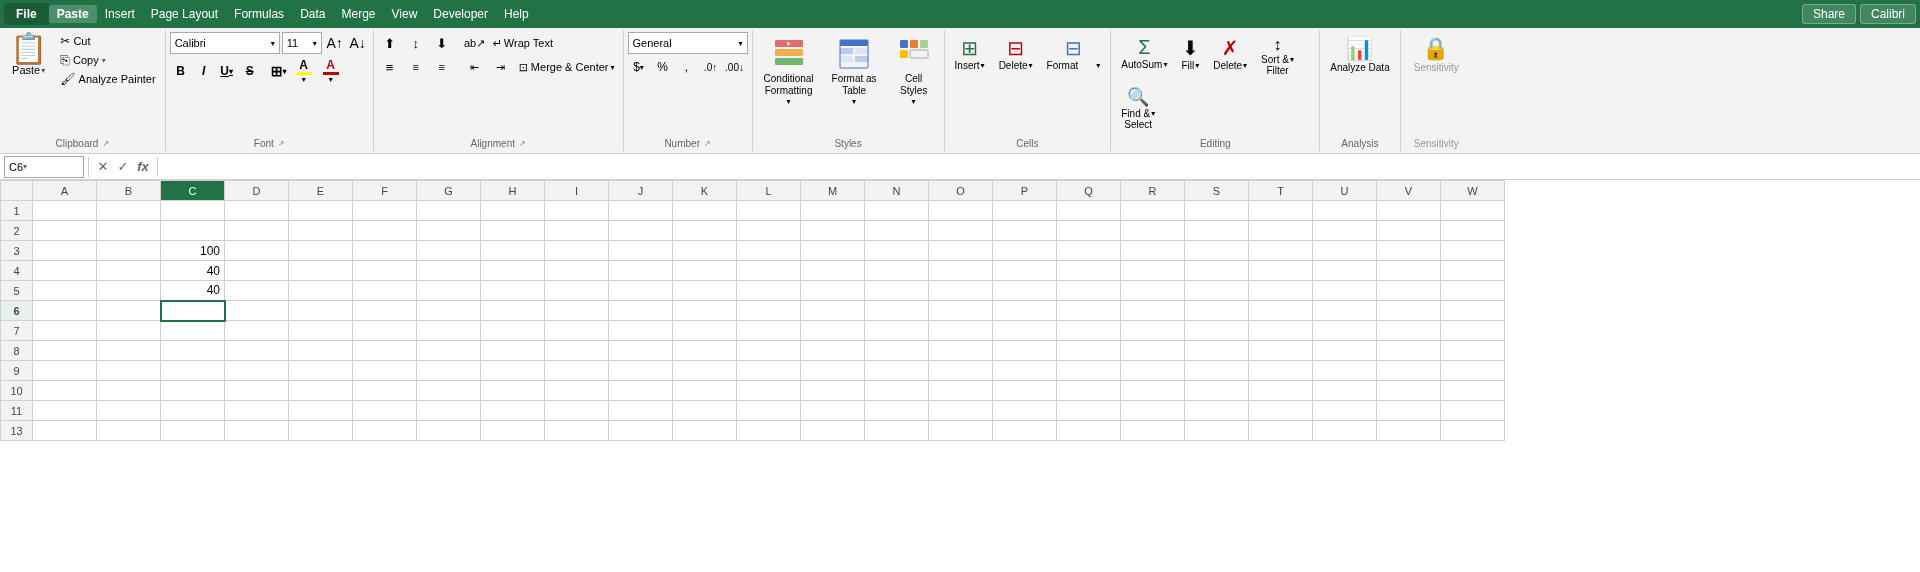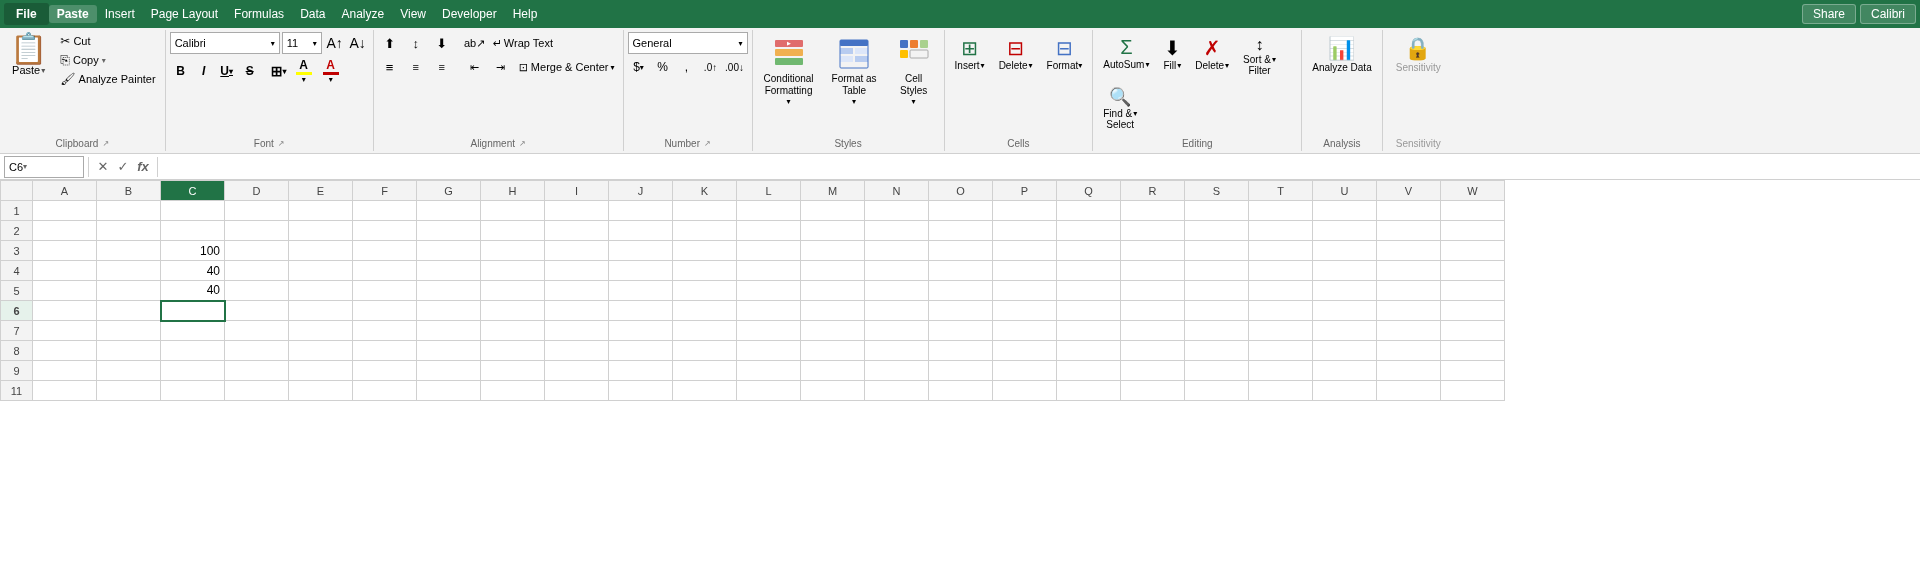--- a/index.html
+++ b/index.html
@@ -362,21 +362,21 @@
 </head>
 <body>
 
 <div class="menu-bar">
   <div class="menu-item file">File</div>
   <div class="menu-item" style="font-weight:600;background:rgba(255,255,255,0.2);">Paste</div>
   <div class="menu-item">Insert</div>
   <div class="menu-item">Page Layout</div>
   <div class="menu-item">Formulas</div>
   <div class="menu-item">Data</div>
-  <div class="menu-item">Analyze</div>
+  <div class="menu-item">Merge</div>
   <div class="menu-item">View</div>
   <div class="menu-item">Developer</div>
   <div class="menu-item">Help</div>
   <div class="right-actions">
     <button class="action-btn">Share</button>
     <button class="action-btn">Calibri</button>
   </div>
 </div>
 
 <div class="ribbon-content">
@@ -578,21 +578,21 @@
       </div>
       <div class="cell-action-btn">
         <div style="font-size:20px;color:#c00000;">⊟</div>
         <div style="display:flex;align-items:center;gap:1px;">
           <span style="font-size:10px;">Delete</span>
           <span style="font-size:8px;">▾</span>
         </div>
       </div>
       <div class="cell-action-btn">
         <div style="font-size:20px;color:#4472c4;">⊟</div>
-        <div style="display:flex;align-items:center;gap:0;">
+        <div style="display:flex;align-items:center;gap:18px;">
           <span style="font-size:10px;">Format</span>
           <span style="font-size:8px;">▾</span>
         </div>
       </div>
     </div>
     <div class="ribbon-group-label">
       <span>Cells</span>
     </div>
   </div>
 
@@ -941,21 +941,73 @@
             <td class="cell" style="width: 64px;"></td>
             <td class="cell" style="width: 64px;"></td>
             <td class="cell" style="width: 64px;"></td>
             <td class="cell" style="width: 64px;"></td>
             <td class="cell" style="width: 64px;"></td>
             <td class="cell" style="width: 64px;"></td>
             <td class="cell" style="width: 64px;"></td>
             <td class="cell" style="width: 64px;"></td>
           </tr>
           <tr>
+            <td class="row-num">10</td>
+            <td class="cell" style="width: 64px;"></td>
+            <td class="cell" style="width: 64px;"></td>
+            <td class="cell" style="width: 64px;"></td>
+            <td class="cell" style="width: 64px;"></td>
+            <td class="cell" style="width: 64px;"></td>
+            <td class="cell" style="width: 64px;"></td>
+            <td class="cell" style="width: 64px;"></td>
+            <td class="cell" style="width: 64px;"></td>
+            <td class="cell" style="width: 64px;"></td>
+            <td class="cell" style="width: 64px;"></td>
+            <td class="cell" style="width: 64px;"></td>
+            <td class="cell" style="width: 64px;"></td>
+            <td class="cell" style="width: 64px;"></td>
+            <td class="cell" style="width: 64px;"></td>
+            <td class="cell" style="width: 64px;"></td>
+            <td class="cell" style="width: 64px;"></td>
+            <td class="cell" style="width: 64px;"></td>
+            <td class="cell" style="width: 64px;"></td>
+            <td class="cell" style="width: 64px;"></td>
+            <td class="cell" style="width: 64px;"></td>
+            <td class="cell" style="width: 64px;"></td>
+            <td class="cell" style="width: 64px;"></td>
+            <td class="cell" style="width: 64px;"></td>
+          </tr>
+          <tr>
             <td class="row-num">11</td>
+            <td class="cell" style="width: 64px;"></td>
+            <td class="cell" style="width: 64px;"></td>
+            <td class="cell" style="width: 64px;"></td>
+            <td class="cell" style="width: 64px;"></td>
+            <td class="cell" style="width: 64px;"></td>
+            <td class="cell" style="width: 64px;"></td>
+            <td class="cell" style="width: 64px;"></td>
+            <td class="cell" style="width: 64px;"></td>
+            <td class="cell" style="width: 64px;"></td>
+            <td class="cell" style="width: 64px;"></td>
+            <td class="cell" style="width: 64px;"></td>
+            <td class="cell" style="width: 64px;"></td>
+            <td class="cell" style="width: 64px;"></td>
+            <td class="cell" style="width: 64px;"></td>
+            <td class="cell" style="width: 64px;"></td>
+            <td class="cell" style="width: 64px;"></td>
+            <td class="cell" style="width: 64px;"></td>
+            <td class="cell" style="width: 64px;"></td>
+            <td class="cell" style="width: 64px;"></td>
+            <td class="cell" style="width: 64px;"></td>
+            <td class="cell" style="width: 64px;"></td>
+            <td class="cell" style="width: 64px;"></td>
+            <td class="cell" style="width: 64px;"></td>
+          </tr>
+          <tr>
+            <td class="row-num">13</td>
             <td class="cell" style="width: 64px;"></td>
             <td class="cell" style="width: 64px;"></td>
             <td class="cell" style="width: 64px;"></td>
             <td class="cell" style="width: 64px;"></td>
             <td class="cell" style="width: 64px;"></td>
             <td class="cell" style="width: 64px;"></td>
             <td class="cell" style="width: 64px;"></td>
             <td class="cell" style="width: 64px;"></td>
             <td class="cell" style="width: 64px;"></td>
             <td class="cell" style="width: 64px;"></td>

